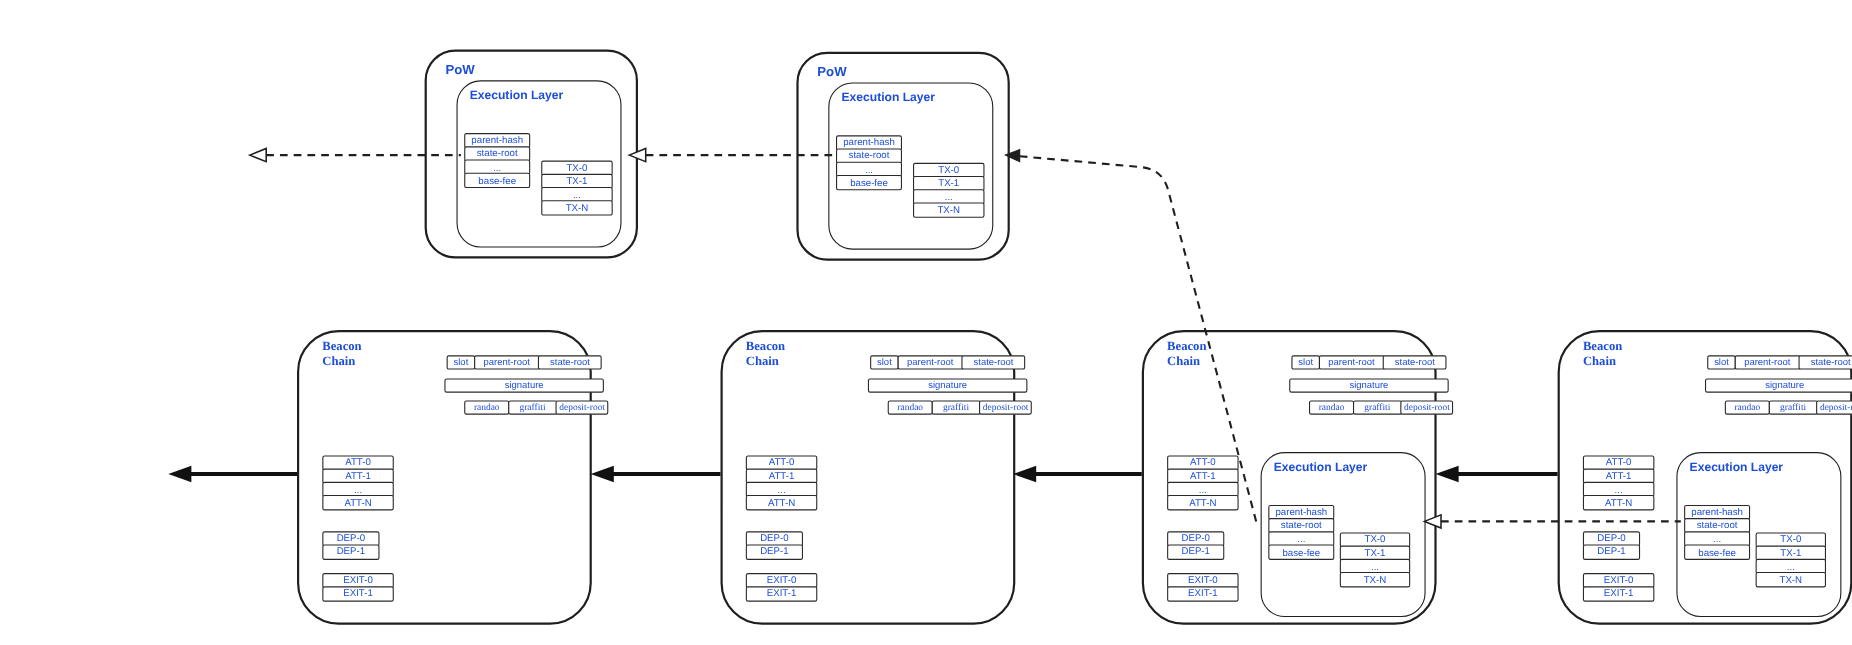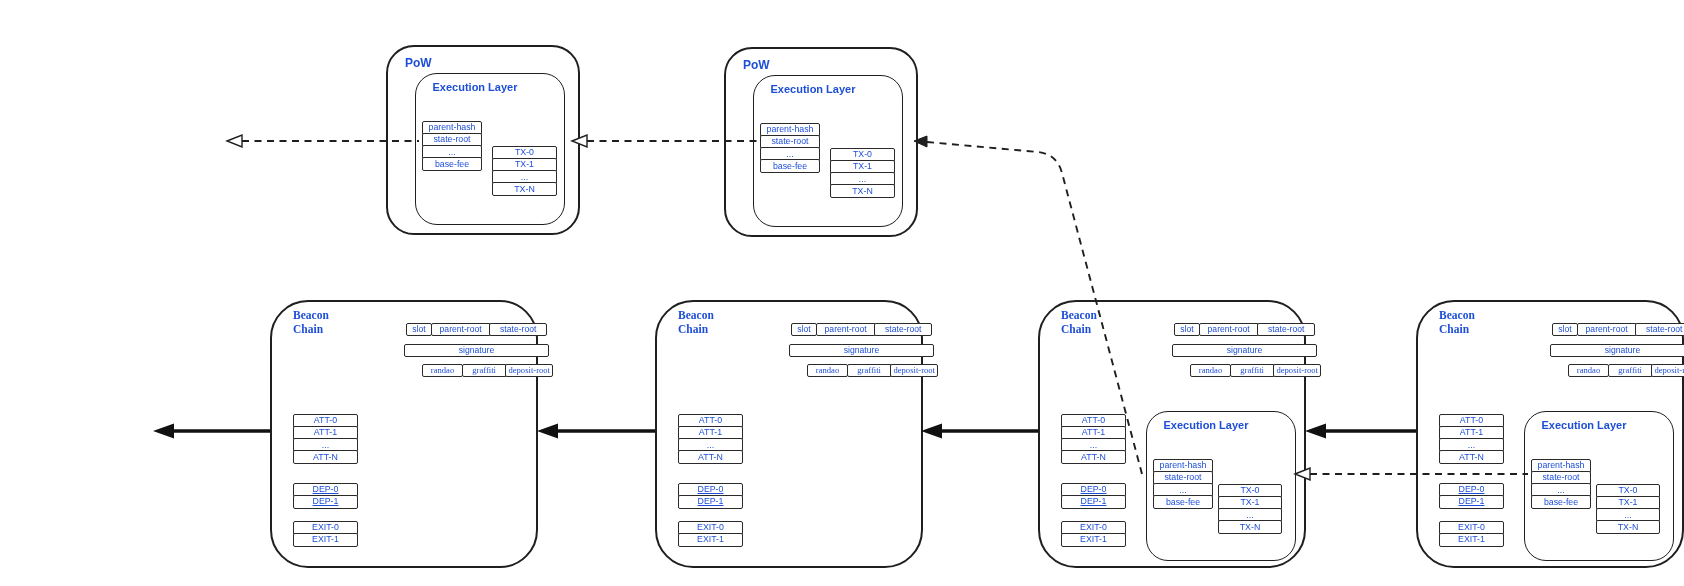--- a/index.html
+++ b/index.html
@@ -16,42 +16,42 @@
   #beacon1{left:222px;top:300px;}
   #beacon2{left:607px;top:300px;}
   #beacon3{left:990px;top:300px;}
   #beacon4{left:1368px;top:300px;}
   .beacon-title{position:absolute;left:21px;top:7px;width:62px;font-size:11.5px;font-weight:bold;line-height:1.18;font-family:Liberation Serif, serif;}
 
   
   .el-box{position:absolute;border:1.8px solid #1f1f1f;border-radius:22px;background:#fff;}
   .pow-block .el-box{left:27px;top:26px;width:148px;height:150px;}
   .beacon-block .el-box{left:106px;top:109px;width:148px;height:148px;}
-  .el-title{position:absolute;left:11px;top:7px;width:96px;text-align:center;font-size:11px;font-weight:bold;line-height:1.18;}
+  .el-title{position:absolute;left:11px;top:7px;width:96px;text-align:left;font-size:11px;font-weight:bold;line-height:1.18;}
 
   
   .vstack{position:absolute;}
   .vstack .cell{box-sizing:border-box;width:100%;height:13.5px;border:1.4px solid #2a2a2a;border-radius:2px;
                 background:#fff;display:flex;align-items:center;justify-content:center;font-size:8.8px;line-height:1;}
   .vstack .cell + .cell{margin-top:-1.4px;}
   .el-fields{left:6px;top:47px;width:60px;}
   .el-txs{left:76px;top:72px;width:65px;}
   .beacon-block .el-txs{left:71px;top:72px;width:64px;}
 
   .hrow{position:absolute;display:flex;padding-left:44px;}
   .hrow .cell{box-sizing:border-box;height:13px;border:1.4px solid #2a2a2a;border-radius:2px;background:#fff;
               display:flex;align-items:center;justify-content:center;font-size:8.6px;line-height:1;}
   .hrow .cell + .cell{margin-left:-1.4px;}
   .row-header{left:90px;top:21px;}
   .w-slot{width:26px;} .w-proot{width:60px;} .w-sroot{width:58px;}
   .row-sig{left:88px;top:42px;} .w-sig{width:145px;}
   .row-meta{left:106px;top:62px;font-family:Liberation Serif, serif;}
   .w-randao{width:41px;} .w-graffiti{width:45px;} .w-droot{width:48px;}
   .att-stack{left:21px;top:112px;width:65px;}
-  .dep-stack{left:21px;top:181px;width:65px;text-decoration:underline;}
+  .dep-stack{left:21px;top:181px;width:52px;}
   .exit-stack{left:21px;top:219px;width:65px;}
 
   
   #arrows{position:absolute;left:0;top:0;width:1684px;height:586px;pointer-events:none;z-index:5;}
 </style>
 </head>
 <body>
 
 <div id="canvas">
 

